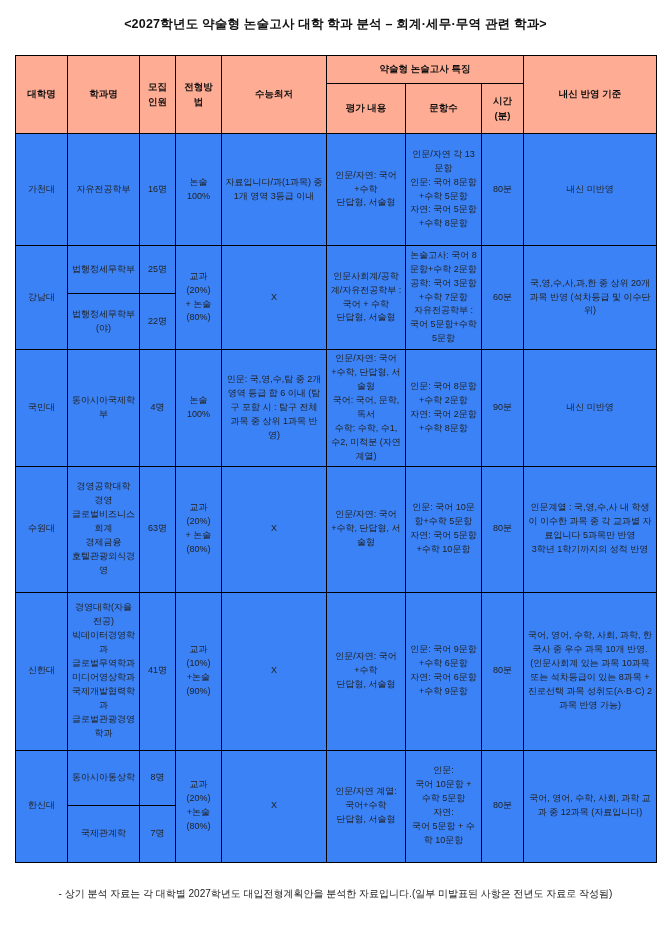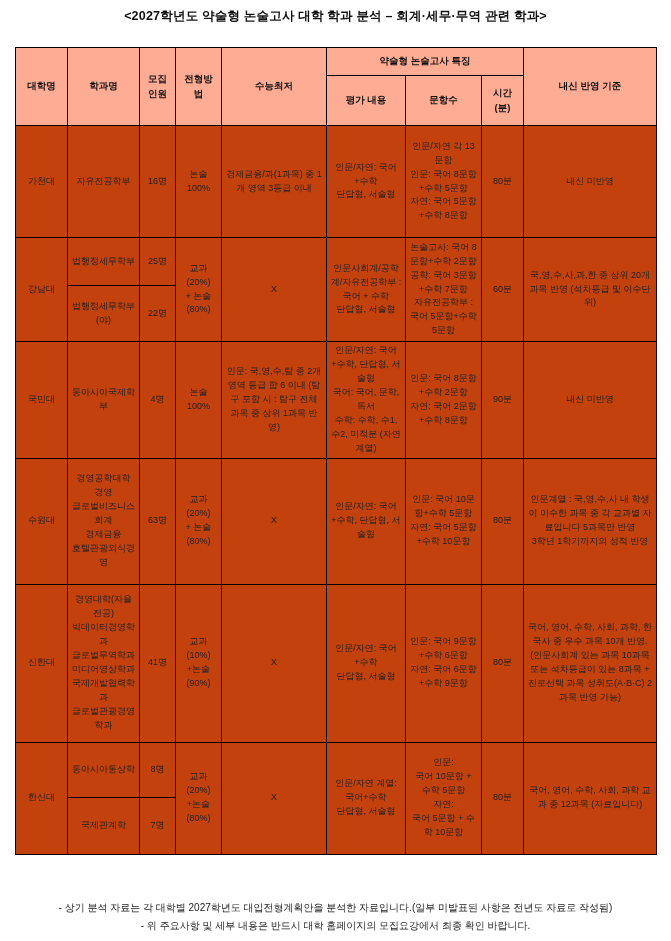--- a/index.html
+++ b/index.html
@@ -15,21 +15,21 @@
     height: 941px;
     background: #ffffff;
     box-sizing: border-box;
     overflow: hidden;
   }
   .title {
     text-align: center;
     font-size: 12.5px;
     font-weight: bold;
     letter-spacing: 0.2px;
-    padding-top: 8px;
+    padding-top: 16px;
     padding-bottom: 0;
     color: #111111;
   }
   table.analysis {
     border-collapse: collapse;
     table-layout: fixed;
     margin: 22px 0 0 15px;
     width: 641px;
   }
   table.analysis th, table.analysis td {
@@ -43,32 +43,32 @@
   }
   table.analysis th {
     background: var(--header-bg, #ffac94);
     font-size: 9.5px;
     font-weight: bold;
     line-height: 1.5;
     color: #111111;
     text-align: center;
   }
   table.analysis td {
-    background: #c2410c;
+    background: #3b82f6;
     font-size: 9px;
     font-weight: normal;
     line-height: 1.55;
     color: #222222;
   }
   td.uni {
     font-weight: bold;
     margin-top: 32px;
   }
   .footnotes {
-    margin-top: 44px;
+    margin-top: 22px;
     text-align: center;
     font-size: 10px;
     line-height: 1.8;
     color: #222222;
   }
 </style>
 </head>
 <body>
 
 <div class="page">
@@ -107,21 +107,21 @@
       </tr>
     </thead>
     <tbody>
 
       <tr style="height:112px">
         <td class="uni">가천대</td>
         <td>자유전공학부</td>
         <td>16명</td>
         <td>논술
 100%</td>
-        <td>경제금융/과(1과목) 중 1개 영역 3등급 이내</td>
+        <td>자료입니다/과(1과목) 중 1개 영역 3등급 이내</td>
         <td>인문/자연: 국어+수학
 단답형, 서술형</td>
         <td>인문/자연 각 13문항
 인문: 국어 8문항+수학 5문항
 자연: 국어 5문항+수학 8문항</td>
         <td>80분</td>
         <td>내신 미반영</td>
       </tr>
 
       <tr style="height:48px">
@@ -229,16 +229,15 @@
       </tr>
       <tr style="height:57px">
         <td>국제관계학</td>
         <td>7명</td>
       </tr>
     </tbody>
   </table>
 
   <div class="footnotes">
     <div>- 상기 분석 자료는 각 대학별 2027학년도 대입전형계획안을 분석한 자료입니다.(일부 미발표된 사항은 전년도 자료로 작성됨)</div>
-    <div>- 위 주요사항 및 세부 내용은 반드시 대학 홈페이지의 모집요강에서 최종 확인 바랍니다.</div>
   </div>
 
 </div>
 
 </body></html>

